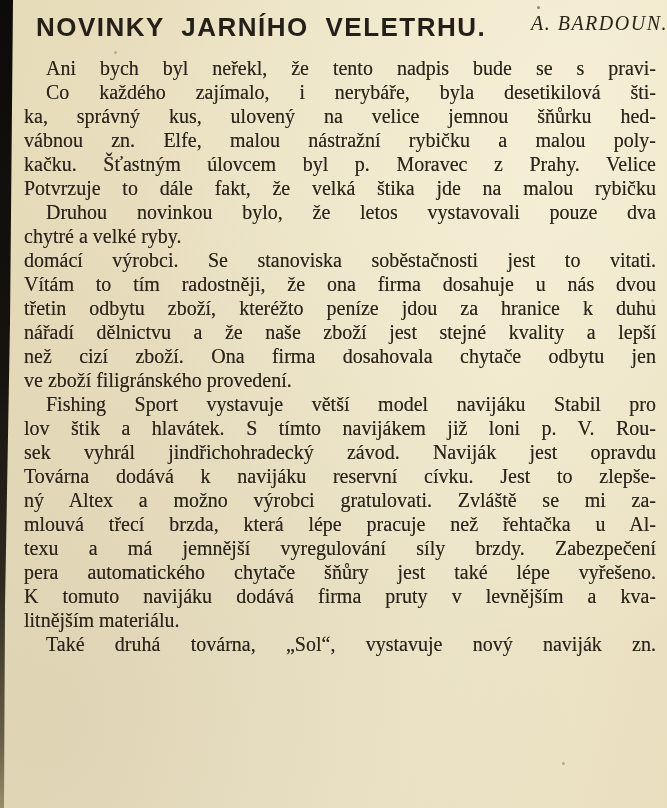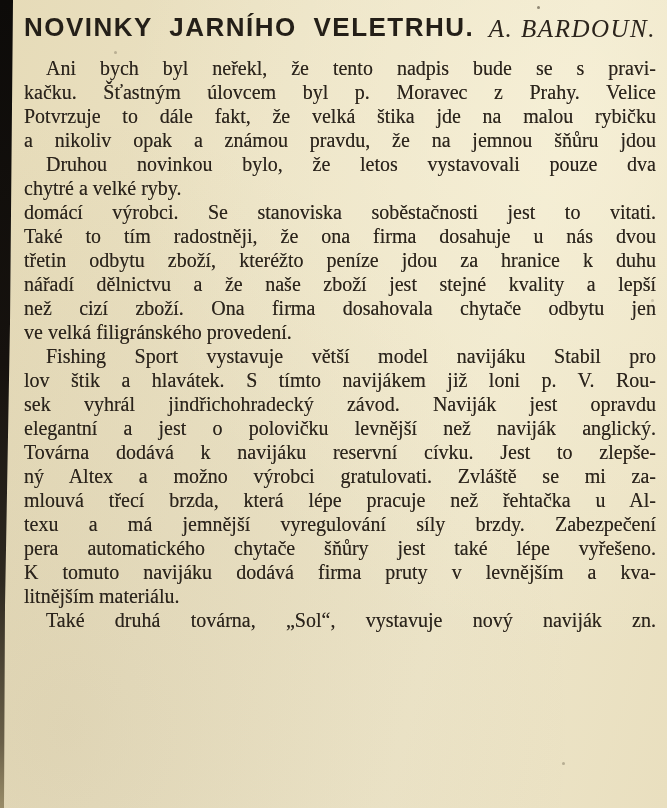--- a/index.html
+++ b/index.html
@@ -27,39 +27,39 @@
     clip-path: polygon(0 0, 13px 0, 10px 40%, 5px 75%, 4px 100%, 0 100%);
   }
   .speck {
     position: absolute;
     width: 3px; height: 3px;
     border-radius: 50%;
     background: rgba(62,52,38,0.55);
   }
   #header {
     position: absolute;
-    left: 24px; top: 12px;
+    left: 36px; top: 12px;
     width: 632px;
     display: flex;
     justify-content: space-between;
-    align-items: flex-end;
+    align-items: flex-start;
   }
   #page-title {
     font-family: "Liberation Sans", sans-serif;
     font-weight: 700;
     font-size: 26px;
     letter-spacing: 1.5px;
     word-spacing: 8px;
     color: #241f18;
     white-space: nowrap;
   }
   #page-author {
     font-family: "Liberation Serif", serif;
     font-style: italic;
-    font-size: 25px;
+    font-size: 20px;
     letter-spacing: 1.5px;
     color: #2b241c;
     white-space: nowrap;
   }
   #article-body {
     position: absolute;
     left: 24px; top: 56px;
     width: 632px;
     font-size: 20px;
     line-height: 24px;
@@ -92,35 +92,36 @@
   <div class="speck" style="left:651px; top:299px; opacity:.4;"></div>
   <div class="speck" style="left:562px; top:762px; opacity:.55;"></div>
 
   <div id="header">
     <span id="page-title">NOVINKY JARNÍHO VELETRHU.</span>
     <span id="page-author">A. BARDOUN.</span>
   </div>
 
   <div id="article-body">
       <div class="line indent just">Ani bych byl neřekl, že tento nadpis bude se s pravi-</div>
+      <div class="line indent just">Co každého zajímalo, i nerybáře, byla desetikilová šti-</div>
+      <div class="line just">ka, správný kus, ulovený na velice jemnou šňůrku hed-</div>
+      <div class="line just">vábnou zn. Elfe, malou nástražní rybičku a malou poly-</div>
       <div class="line just">kačku. Šťastným úlovcem byl p. Moravec z Prahy. Velice</div>
       <div class="line just">Potvrzuje to dále fakt, že velká štika jde na malou rybičku</div>
-      <div class="line just">a nikoliv opak a známou pravdu, že na jemnou šňůru jdou</div>
       <div class="line indent just">Druhou novinkou bylo, že letos vystavovali pouze dva</div>
       <div class="line">chytré a velké ryby.</div>
       <div class="line just">domácí výrobci. Se stanoviska soběstačnosti jest to vitati.</div>
-      <div class="line just">Také to tím radostněji, že ona firma dosahuje u nás dvou</div>
+      <div class="line just">Vítám to tím radostněji, že ona firma dosahuje u nás dvou</div>
       <div class="line just">třetin odbytu zboží, kteréžto peníze jdou za hranice k duhu</div>
       <div class="line just">nářadí dělnictvu a že naše zboží jest stejné kvality a lepší</div>
       <div class="line just">než cizí zboží. Ona firma dosahovala chytače odbytu jen</div>
-      <div class="line">ve velká filigránského provedení.</div>
+      <div class="line">ve zboží filigránského provedení.</div>
       <div class="line indent just">Fishing Sport vystavuje větší model navijáku Stabil pro</div>
       <div class="line just">lov štik a hlavátek. S tímto navijákem již loni p. V. Rou-</div>
       <div class="line just">sek vyhrál jindřichohradecký závod. Naviják jest opravdu</div>
-      <div class="line just">elegantní a jest o polovičku levnější než naviják anglický.</div>
       <div class="line just">Továrna dodává k navijáku reservní cívku. Jest to zlepše-</div>
       <div class="line just">ný Altex a možno výrobci gratulovati. Zvláště se mi za-</div>
       <div class="line just">mlouvá třecí brzda, která lépe pracuje než řehtačka u Al-</div>
       <div class="line just">texu a má jemnější vyregulování síly brzdy. Zabezpečení</div>
       <div class="line just">pera automatického chytače šňůry jest také lépe vyřešeno.</div>
       <div class="line just">K tomuto navijáku dodává firma pruty v levnějším a kva-</div>
       <div class="line">litnějším materiálu.</div>
       <div class="line indent just">Také druhá továrna, „Sol“, vystavuje nový naviják zn.</div>
     </div>
 

